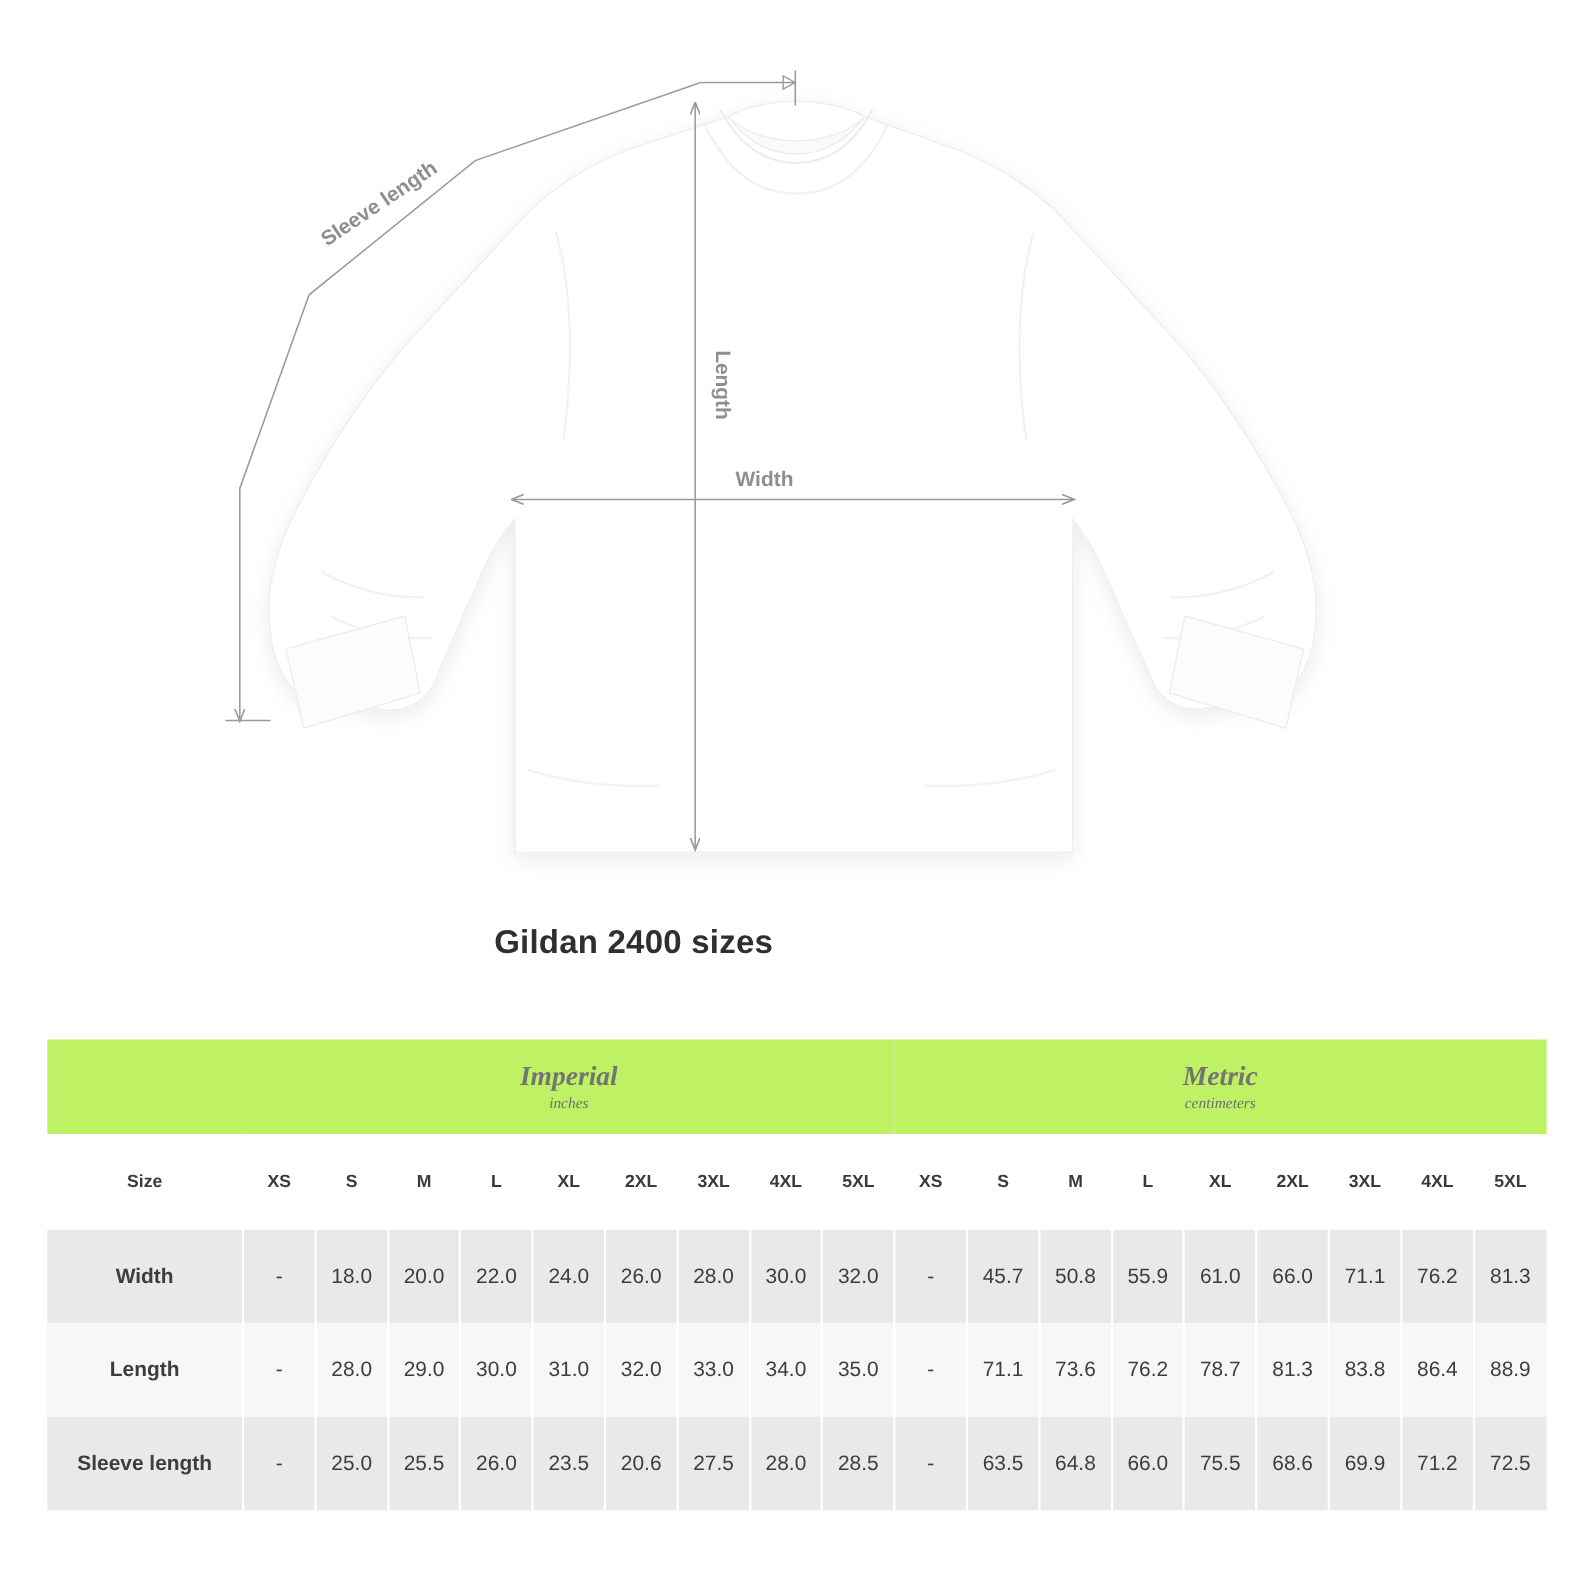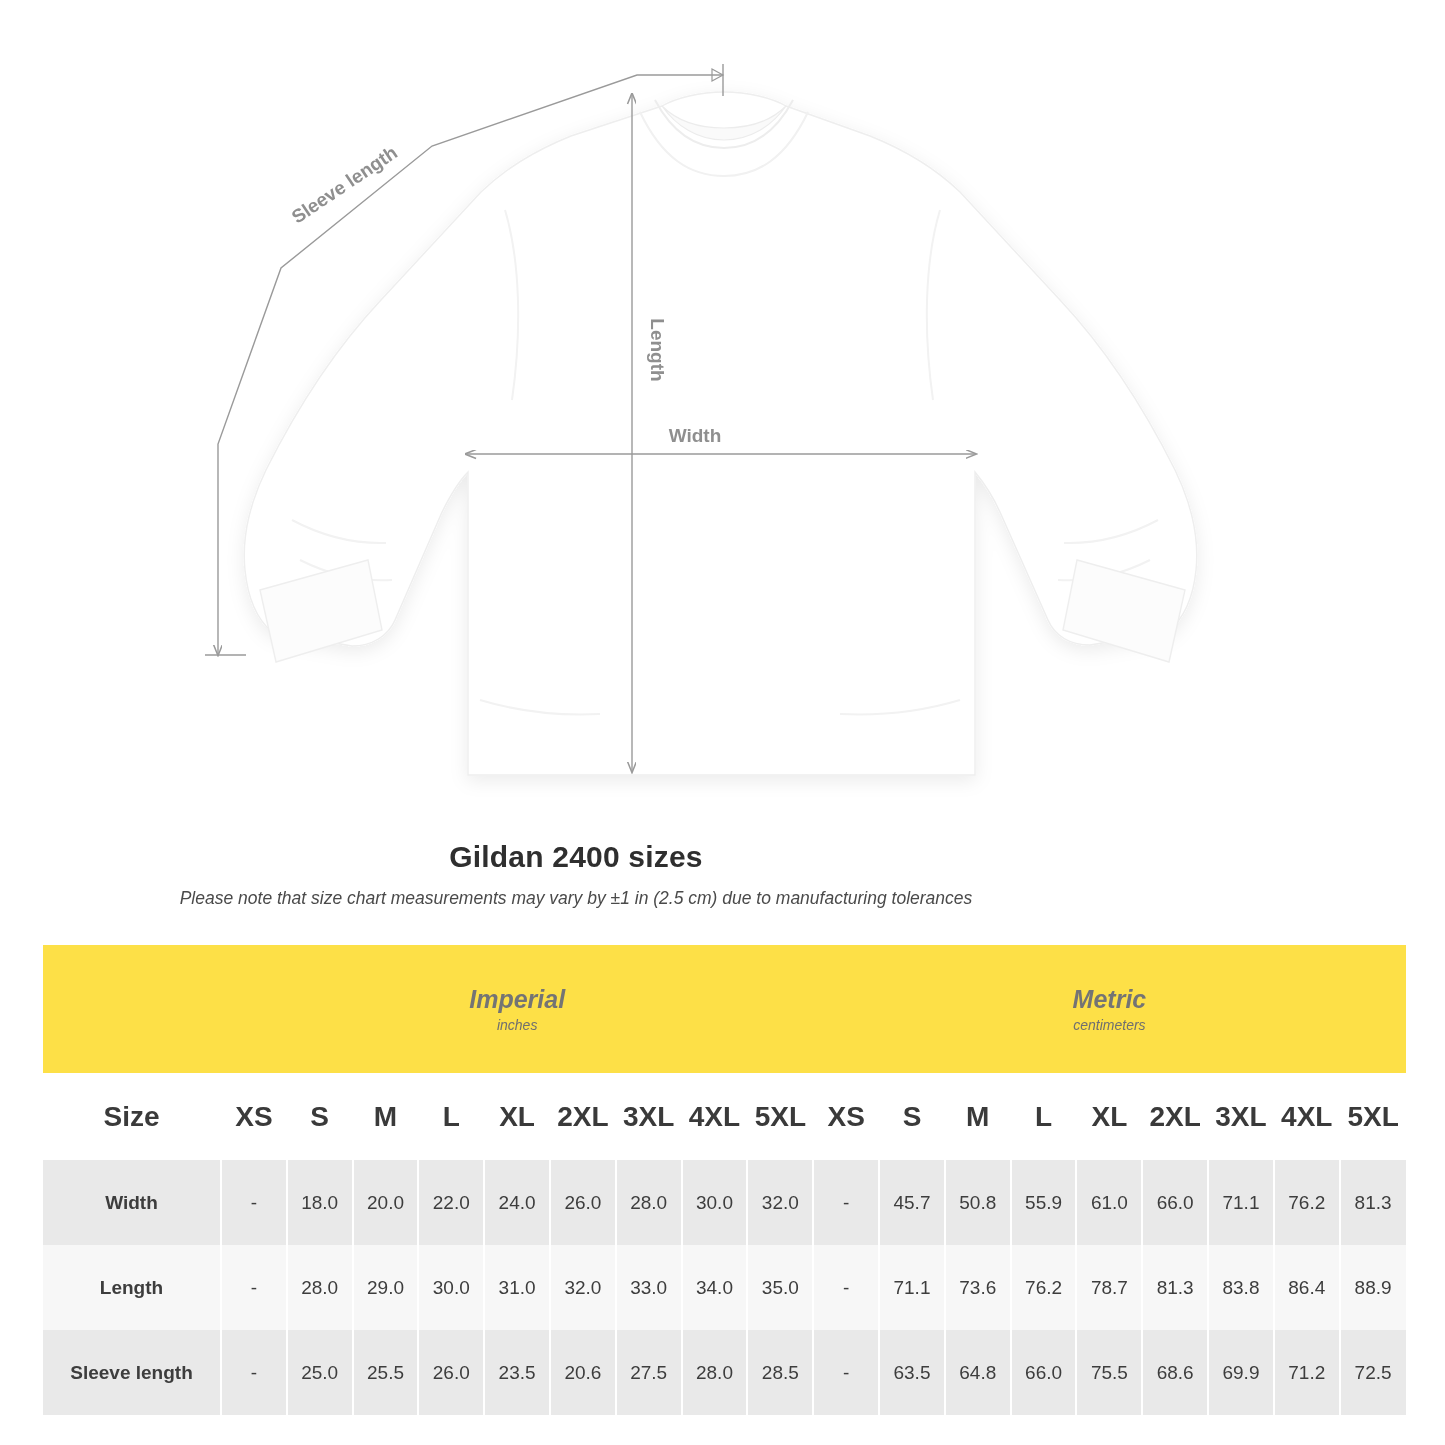--- a/index.html
+++ b/index.html
@@ -65,42 +65,43 @@
   table.size-table td,
   table.size-table th {
     border: none;
     text-align: center;
     vertical-align: middle;
     font-size: 19px;
     color: #3d3d3d;
   }
   
   tr.unit-row td {
-    background: #fde047;
-    height: 128px;
+    background: #bef264;
+    height: 86px;
     padding: 0;
+    font-family: Liberation Serif, serif;
   }
   .unit-name {
     font-size: 25px;
     font-style: italic;
     font-weight: bold;
     color: #747474;
     line-height: 1.25;
   }
   .unit-sub {
     font-size: 14px;
     font-style: italic;
     color: #6f6f6f;
     line-height: 1.3;
   }
   tr.head-row td {
     background: #ffffff;
     height: 85px;
     font-weight: bold;
-    font-size: 28px;
+    font-size: 16px;
     color: #3a3a3a;
   }
   tr.head-row td.rowlabel {
     font-weight: bold;
   }
   tr.data-row td {
     height: 83px;
   }
   tr.row-odd td { background: #e9e9e9; }
   tr.row-even td { background: #f7f7f7; }
@@ -211,21 +212,20 @@
 
     <g>
       <line x1="466" y1="454" x2="976" y2="454" stroke="#9a9a9a" stroke-width="1.4" marker-start="url(#arrow-start)" marker-end="url(#arrow-end)"></line>
       <text x="695" y="442" font-family="Liberation Sans, sans-serif" font-size="19" font-weight="bold" fill="#8f8f8f" text-anchor="middle">Width</text>
     </g>
   </svg>
 </div>
 
 <div id="title-block">
   <h1 id="chart-title">Gildan 2400 sizes</h1>
-  <p id="chart-note">Please note that size chart measurements may vary by ±1 in (2.5 cm) due to manufacturing tolerances</p>
 </div>
 
 <div id="size-table-wrap">
   <table class="size-table">
     <colgroup>
       <col class="c-label">
       <col class="c-cell">
         <col class="c-cell">
         <col class="c-cell">
         <col class="c-cell">

